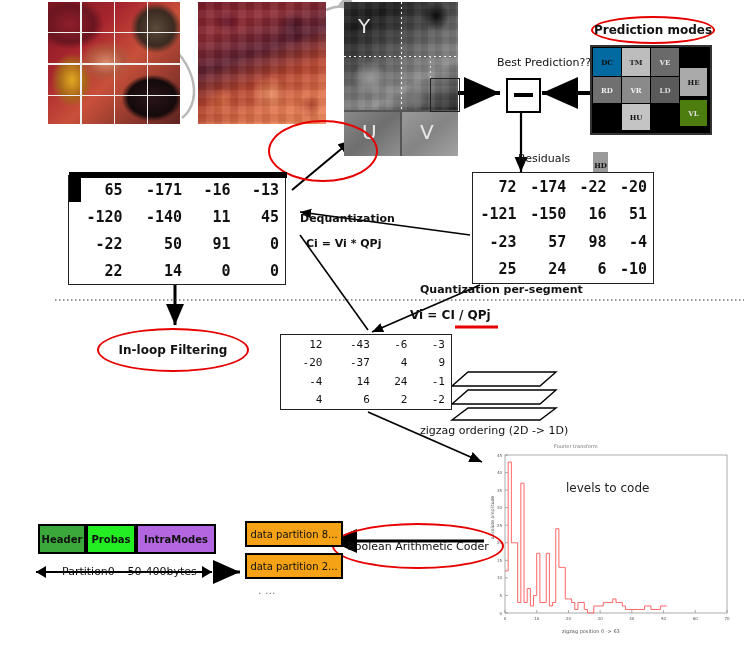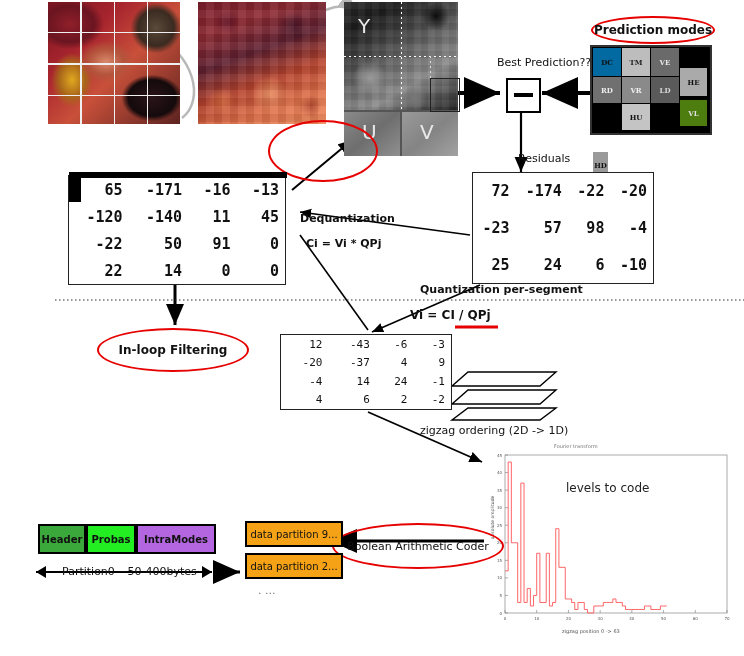--- a/index.html
+++ b/index.html
@@ -197,20 +197,26 @@
 
 <div class="abs lbl" style="left:518px;top:152px;">Residuals</div>
 <div class="matrix abs mtx-big" style="left:472px;top:172px;width:182px;height:112px;">
   <table>
       <tbody>
         <tr>
           <td>72</td>
           <td>-174</td>
           <td>-22</td>
           <td>-20</td>
+        </tr>
+        <tr>
+          <td>-121</td>
+          <td>-150</td>
+          <td>16</td>
+          <td>51</td>
         </tr>
         <tr>
           <td>-23</td>
           <td>57</td>
           <td>98</td>
           <td>-4</td>
         </tr>
         <tr>
           <td>25</td>
           <td>24</td>
@@ -356,18 +362,18 @@
 </div>
 <div class="abs blk" style="left:86px;top:524px;width:50px;height:30px;background:#22ee22;">
   <span>Probas</span>
 </div>
 <div class="abs blk" style="left:136px;top:524px;width:80px;height:30px;background:#b366e0;">
   <span>IntraModes</span>
 </div>
 <div class="abs lbl" style="left:62px;top:565px;">Partition0 −50-400bytes</div>
 
 <div class="part abs" style="left:245px;top:521px;width:98px;height:26px;">
-  <span>data partition 9...</span>
+  <span>data partition 8...</span>
 </div>
 <div class="part abs" style="left:245px;top:553px;width:98px;height:26px;">
   <span>data partition 2...</span>
 </div>
 <div class="abs lbl" style="left:258px;top:584px;color:#777;">. ...</div>
 
 </body></html>

